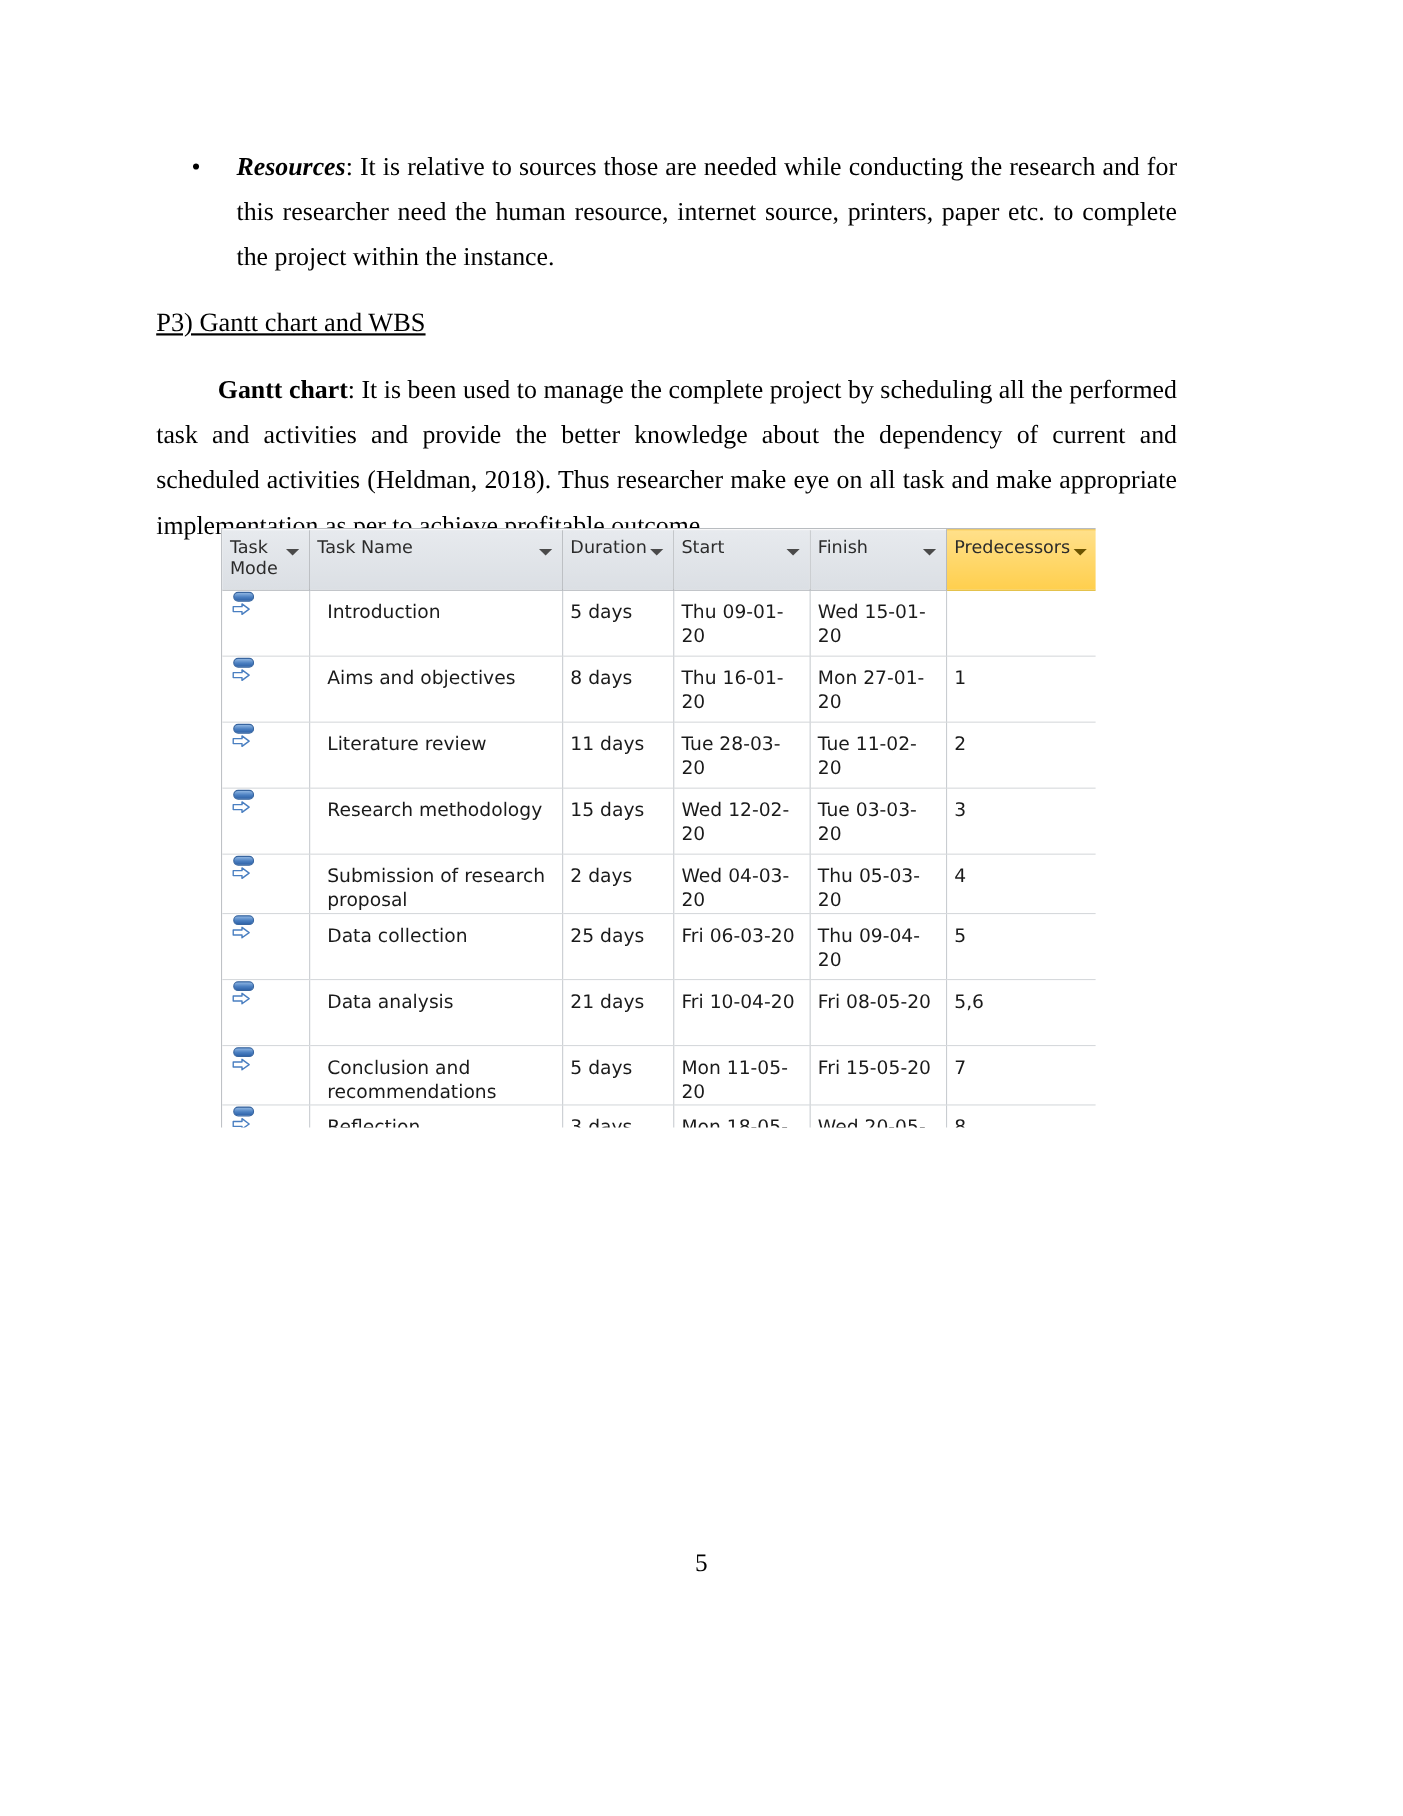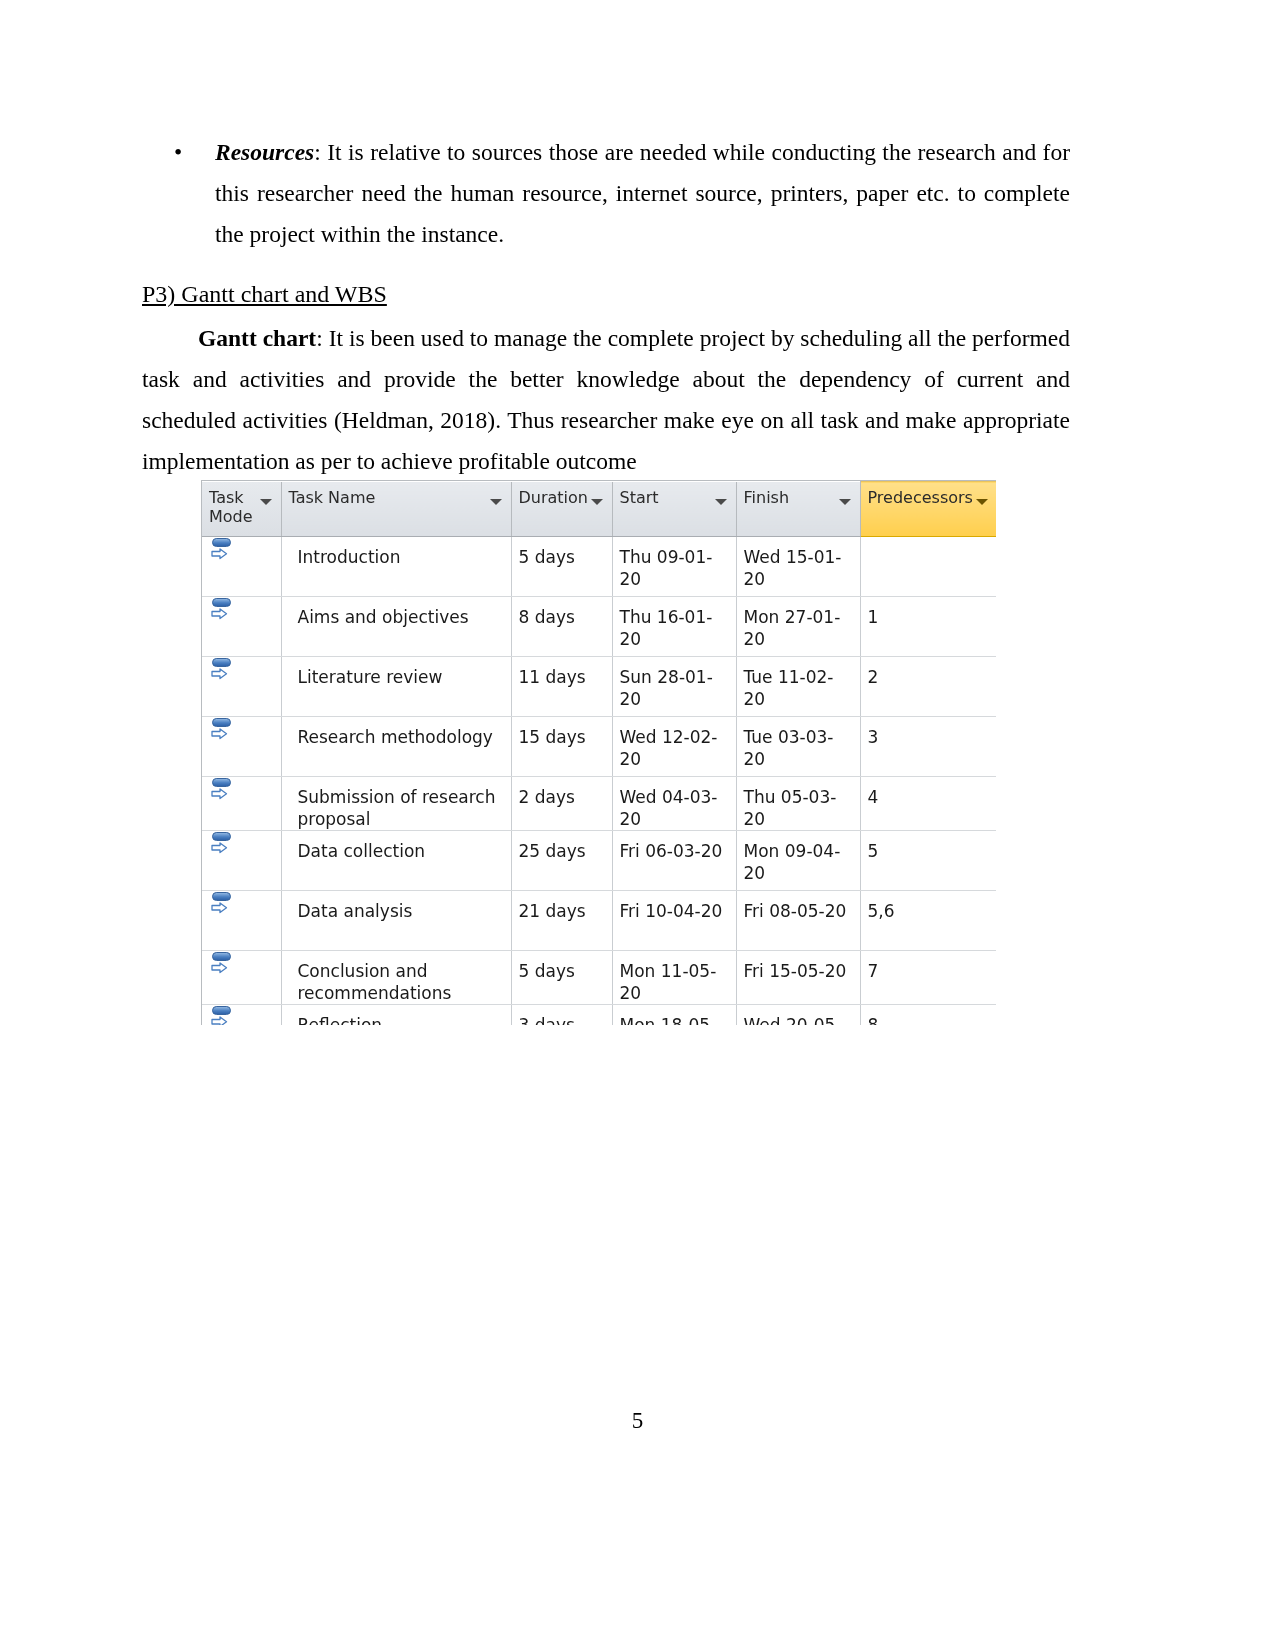--- a/index.html
+++ b/index.html
@@ -61,21 +61,21 @@
   .heading-underline {
     margin-top: 19px;
     font-size: 24px;
     line-height: 41px;
   }
   .heading-underline span.h-txt {
     text-decoration: underline;
   }
 
   p.para {
-    margin: 3px 0 0 0;
+    margin: 20px 0 0 0;
     font-size: 23.5px;
     line-height: 41px;
     text-align: justify;
     text-justify: inter-word;
   }
   p.para .indent {
     display: inline-block;
     width: 56px;
   }
   p.para .bold {
@@ -317,21 +317,21 @@
                     <path d="M1 3.5 H9 V1 L15.5 5.8 L9 10.5 V8 H1 Z" fill="#ffffff" stroke="#4a7fc1" stroke-width="1.3" stroke-linejoin="round"></path>
                   </svg>
                 </span></span></td>
             <td class="col-name">
               <span class="cell-pad cell-name">Literature review</span>
             </td>
             <td class="col-dur">
               <span class="cell-pad">11 days</span>
             </td>
             <td class="col-start">
-              <span class="cell-pad">Sun 28-01-20</span>
+              <span class="cell-pad">Tue 28-03-20</span>
             </td>
             <td class="col-fin">
               <span class="cell-pad">Tue 11-02-20</span>
             </td>
             <td class="col-pred">
               <span class="cell-pad">2</span>
             </td>
           </tr>
           <tr class="">
             <td class="col-mode"><span class="tm-icon"><span class="bar"></span><span class="arrow">
@@ -386,21 +386,21 @@
             <td class="col-name">
               <span class="cell-pad cell-name">Data collection</span>
             </td>
             <td class="col-dur">
               <span class="cell-pad">25 days</span>
             </td>
             <td class="col-start">
               <span class="cell-pad">Fri 06-03-20</span>
             </td>
             <td class="col-fin">
-              <span class="cell-pad">Mon 09-04-20</span>
+              <span class="cell-pad">Thu 09-04-20</span>
             </td>
             <td class="col-pred">
               <span class="cell-pad">5</span>
             </td>
           </tr>
           <tr class="">
             <td class="col-mode"><span class="tm-icon"><span class="bar"></span><span class="arrow">
                   <svg width="17" height="12" viewBox="0 0 17 12">
                     <path d="M1 3.5 H9 V1 L15.5 5.8 L9 10.5 V8 H1 Z" fill="#ffffff" stroke="#4a7fc1" stroke-width="1.3" stroke-linejoin="round"></path>
                   </svg>

